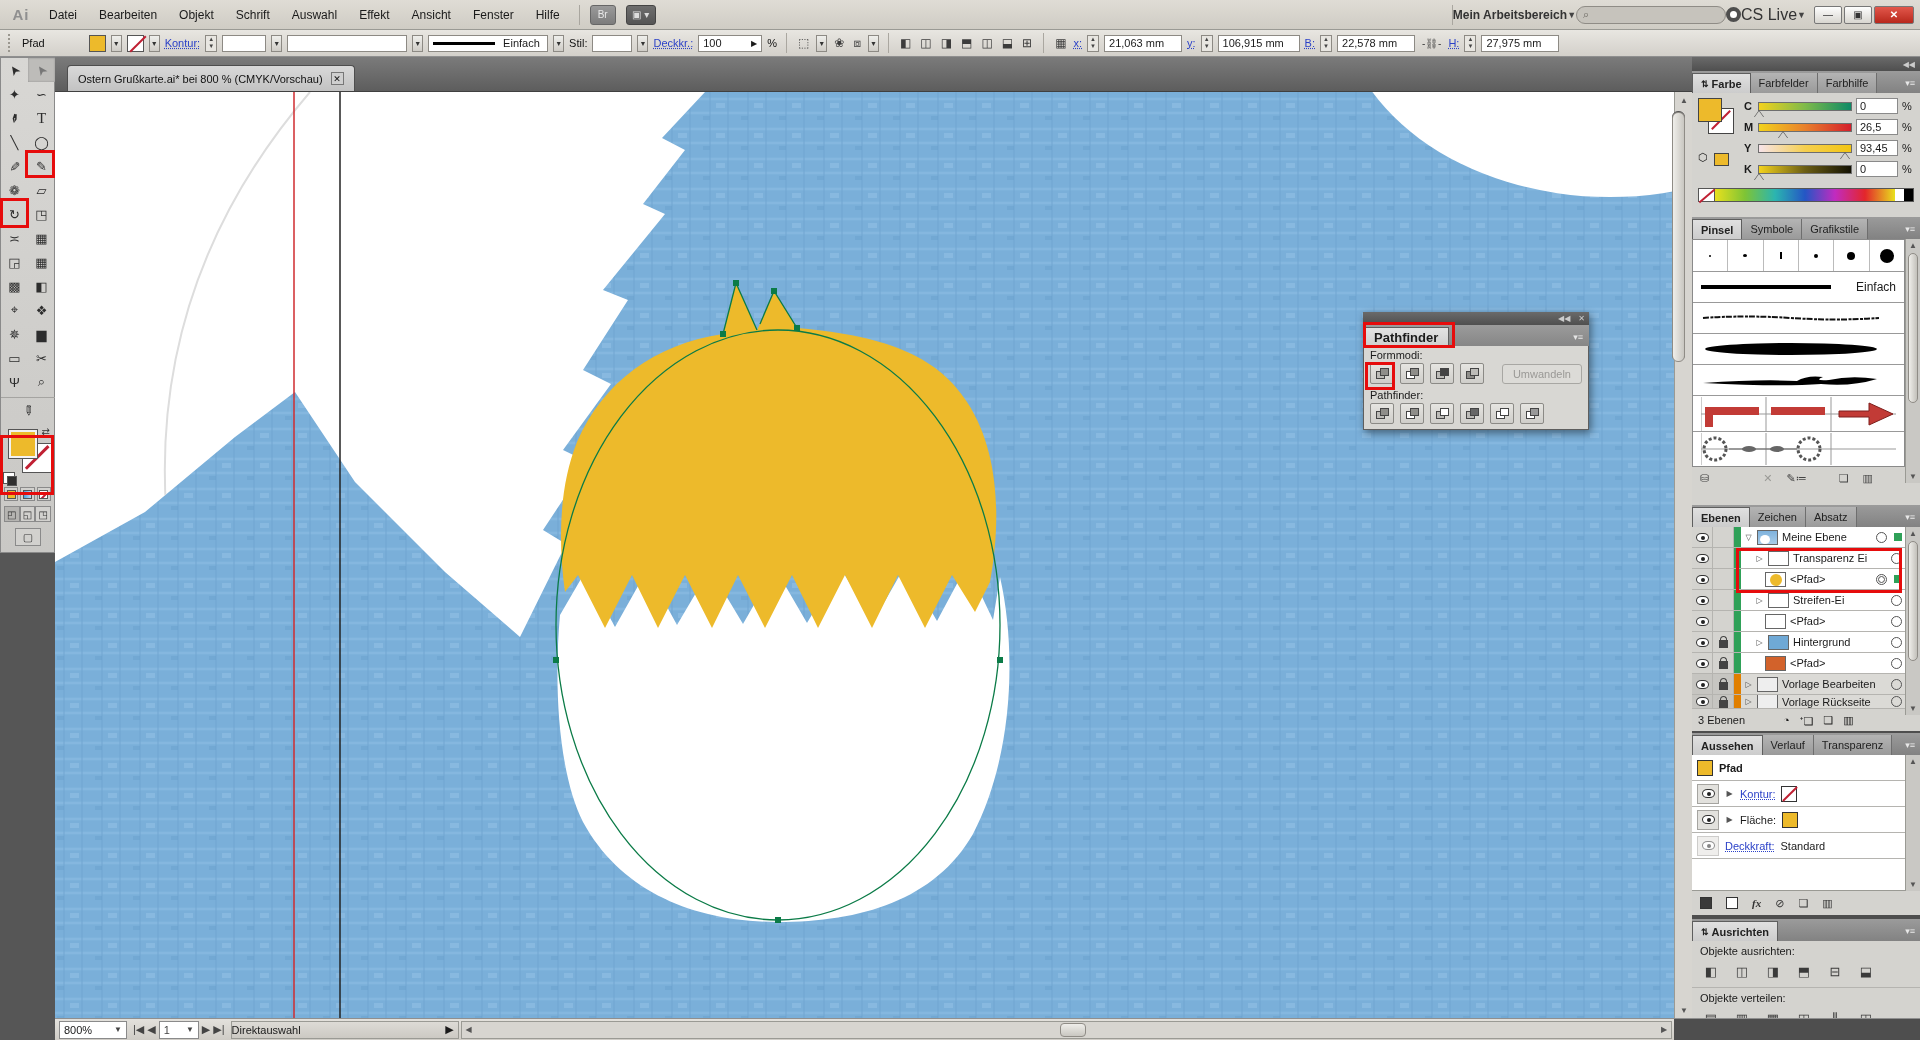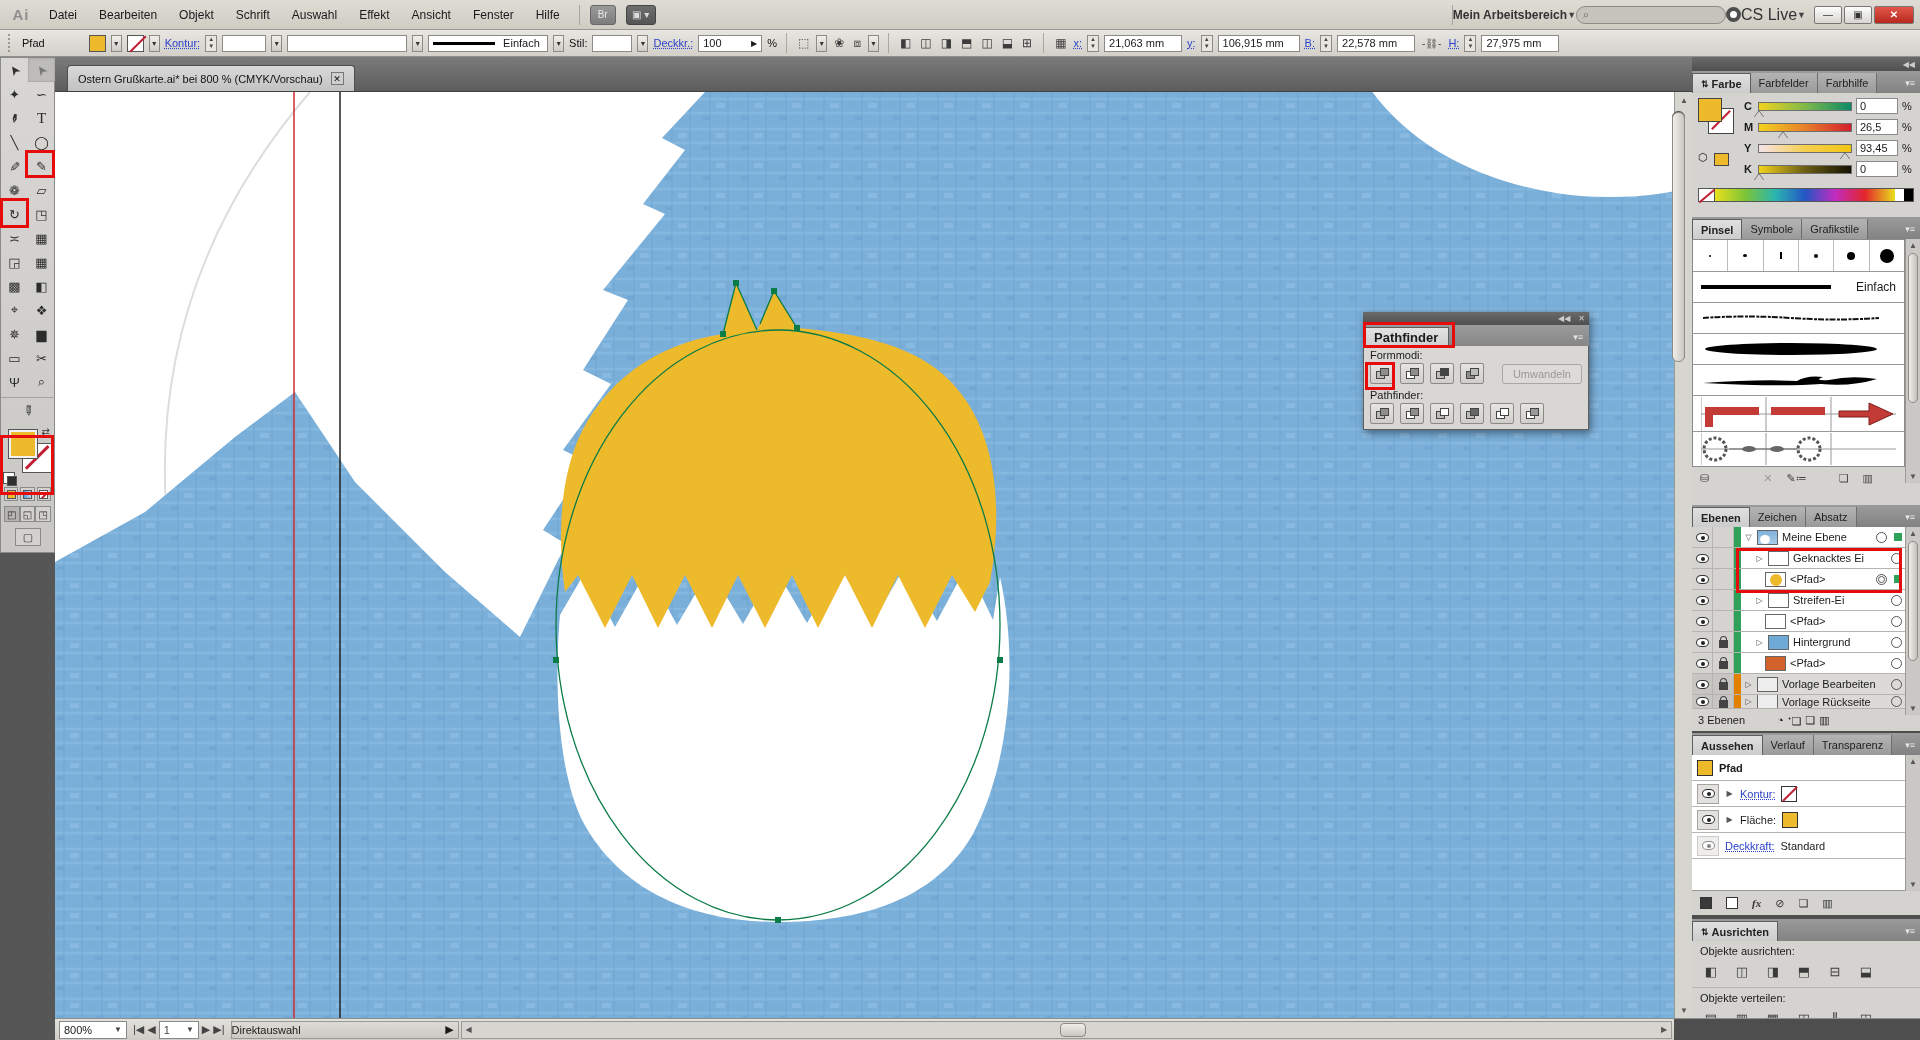--- a/index.html
+++ b/index.html
@@ -193,21 +193,21 @@
   .lthumb.sky::after { content:""; position:absolute; left:2px; top:4px; width:10px; height:9px; background:#fff; border-radius:50%;}
   .lthumb.yellowpath::after { content:""; position:absolute; left:4px; top:1px; width:12px; height:12px; background:#edba2b; border-radius:50%;}
   .lthumb.blue { background:#6fa9d6; }
   .lthumb.orange { background:#d2622b; }
   .lthumb.tplthumb { background:#eee; }
   .lname { font-size:11px; white-space:nowrap; }
   .ltarget { margin-left:auto; width:11px; height:11px; border:1px solid #555; border-radius:50%;
     display:flex; align-items:center; justify-content:center;}
   .ltarget.dbl::after { content:""; width:5px; height:5px; border:1px solid #555; border-radius:50%;}
   .lchip { width:8px; height:8px; background:#2fa158; margin-left:3px; }
-  .lay-foot { height:22px; display:flex; align-items:center; padding:0 6px; gap:4px; font-size:11px; background:#d4d3cf;}
+  .lay-foot { height:22px; display:flex; align-items:center; padding:0 6px; gap:10px; font-size:11px; background:#d4d3cf;}
   .eye { width:13px; height:9px; border:1px solid #333; border-radius:50%/60%; background:#fdfdfd; position:relative;}
   .eye::after { content:""; position:absolute; left:4px; top:2px; width:4px; height:4px; background:#222; border-radius:50%;}
   .lock { width:9px; height:8px; background:#444; position:relative; margin-top:4px;}
   .lock::before { content:""; position:absolute; left:1px; top:-4px; width:5px; height:4px;
     border:1.5px solid #444; border-bottom:none; border-radius:4px 4px 0 0;}
 
   
   .ap-row { display:flex; align-items:center; height:26px; border-bottom:1px solid #b5b4b0; padding:0 5px; gap:6px;}
   .ap-eyebox { width:22px; height:20px; border:1px solid #a5a4a0; background:#e2e1dd; display:flex; align-items:center; justify-content:center;}
   .ap-sw { width:16px; height:16px; border:1px solid #333; background:#edba2b; position:relative;}
@@ -814,21 +814,21 @@
         </div>
         <div class="lay-row">
           <div class="lc eyec">
               <span class="eye"></span>
             </div>
           <div class="lc lockc"></div>
           <div class="cbar g"></div>
           <div class="lmain" style="padding-left:14px;">
             <span class="exp">▷</span>
             <span class="lthumb"></span>
-            <span class="lname">Geknacktes Ei</span>
+            <span class="lname">Transparenz Ei</span>
             <span class="ltarget"></span>
           </div>
         </div>
         <div class="lay-row">
           <div class="lc eyec">
               <span class="eye"></span>
             </div>
           <div class="lc lockc"></div>
           <div class="cbar g"></div>
           <div class="lmain" style="padding-left:24px;">

